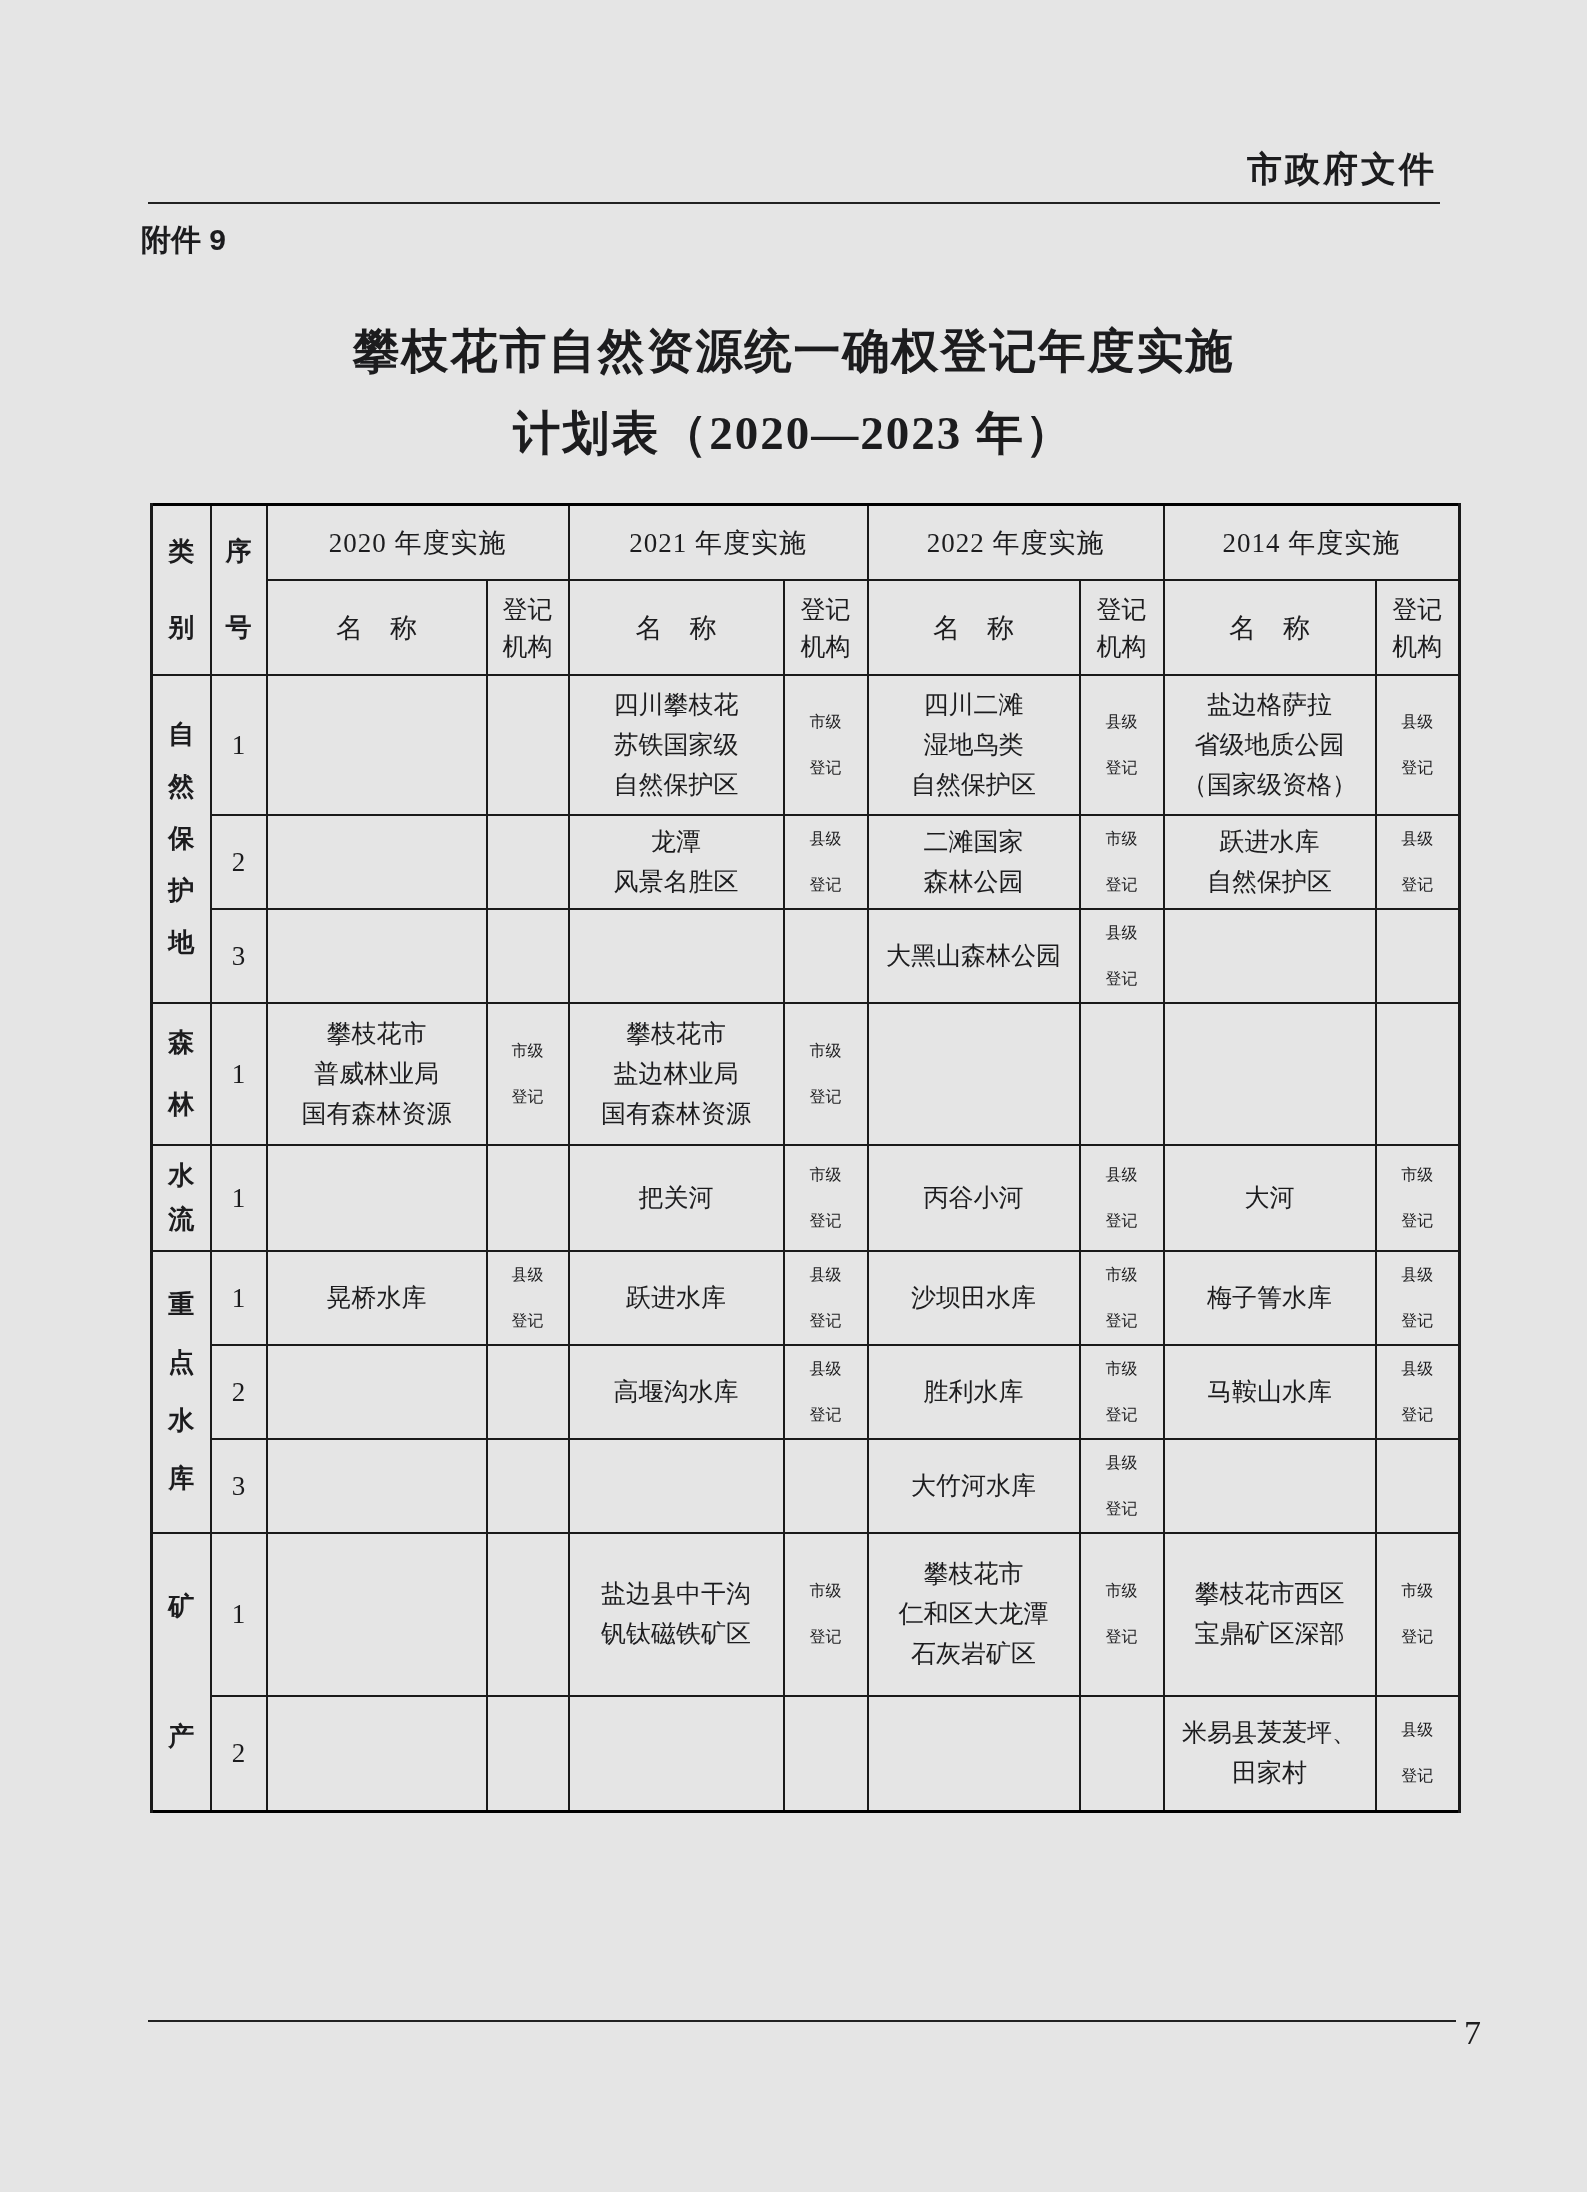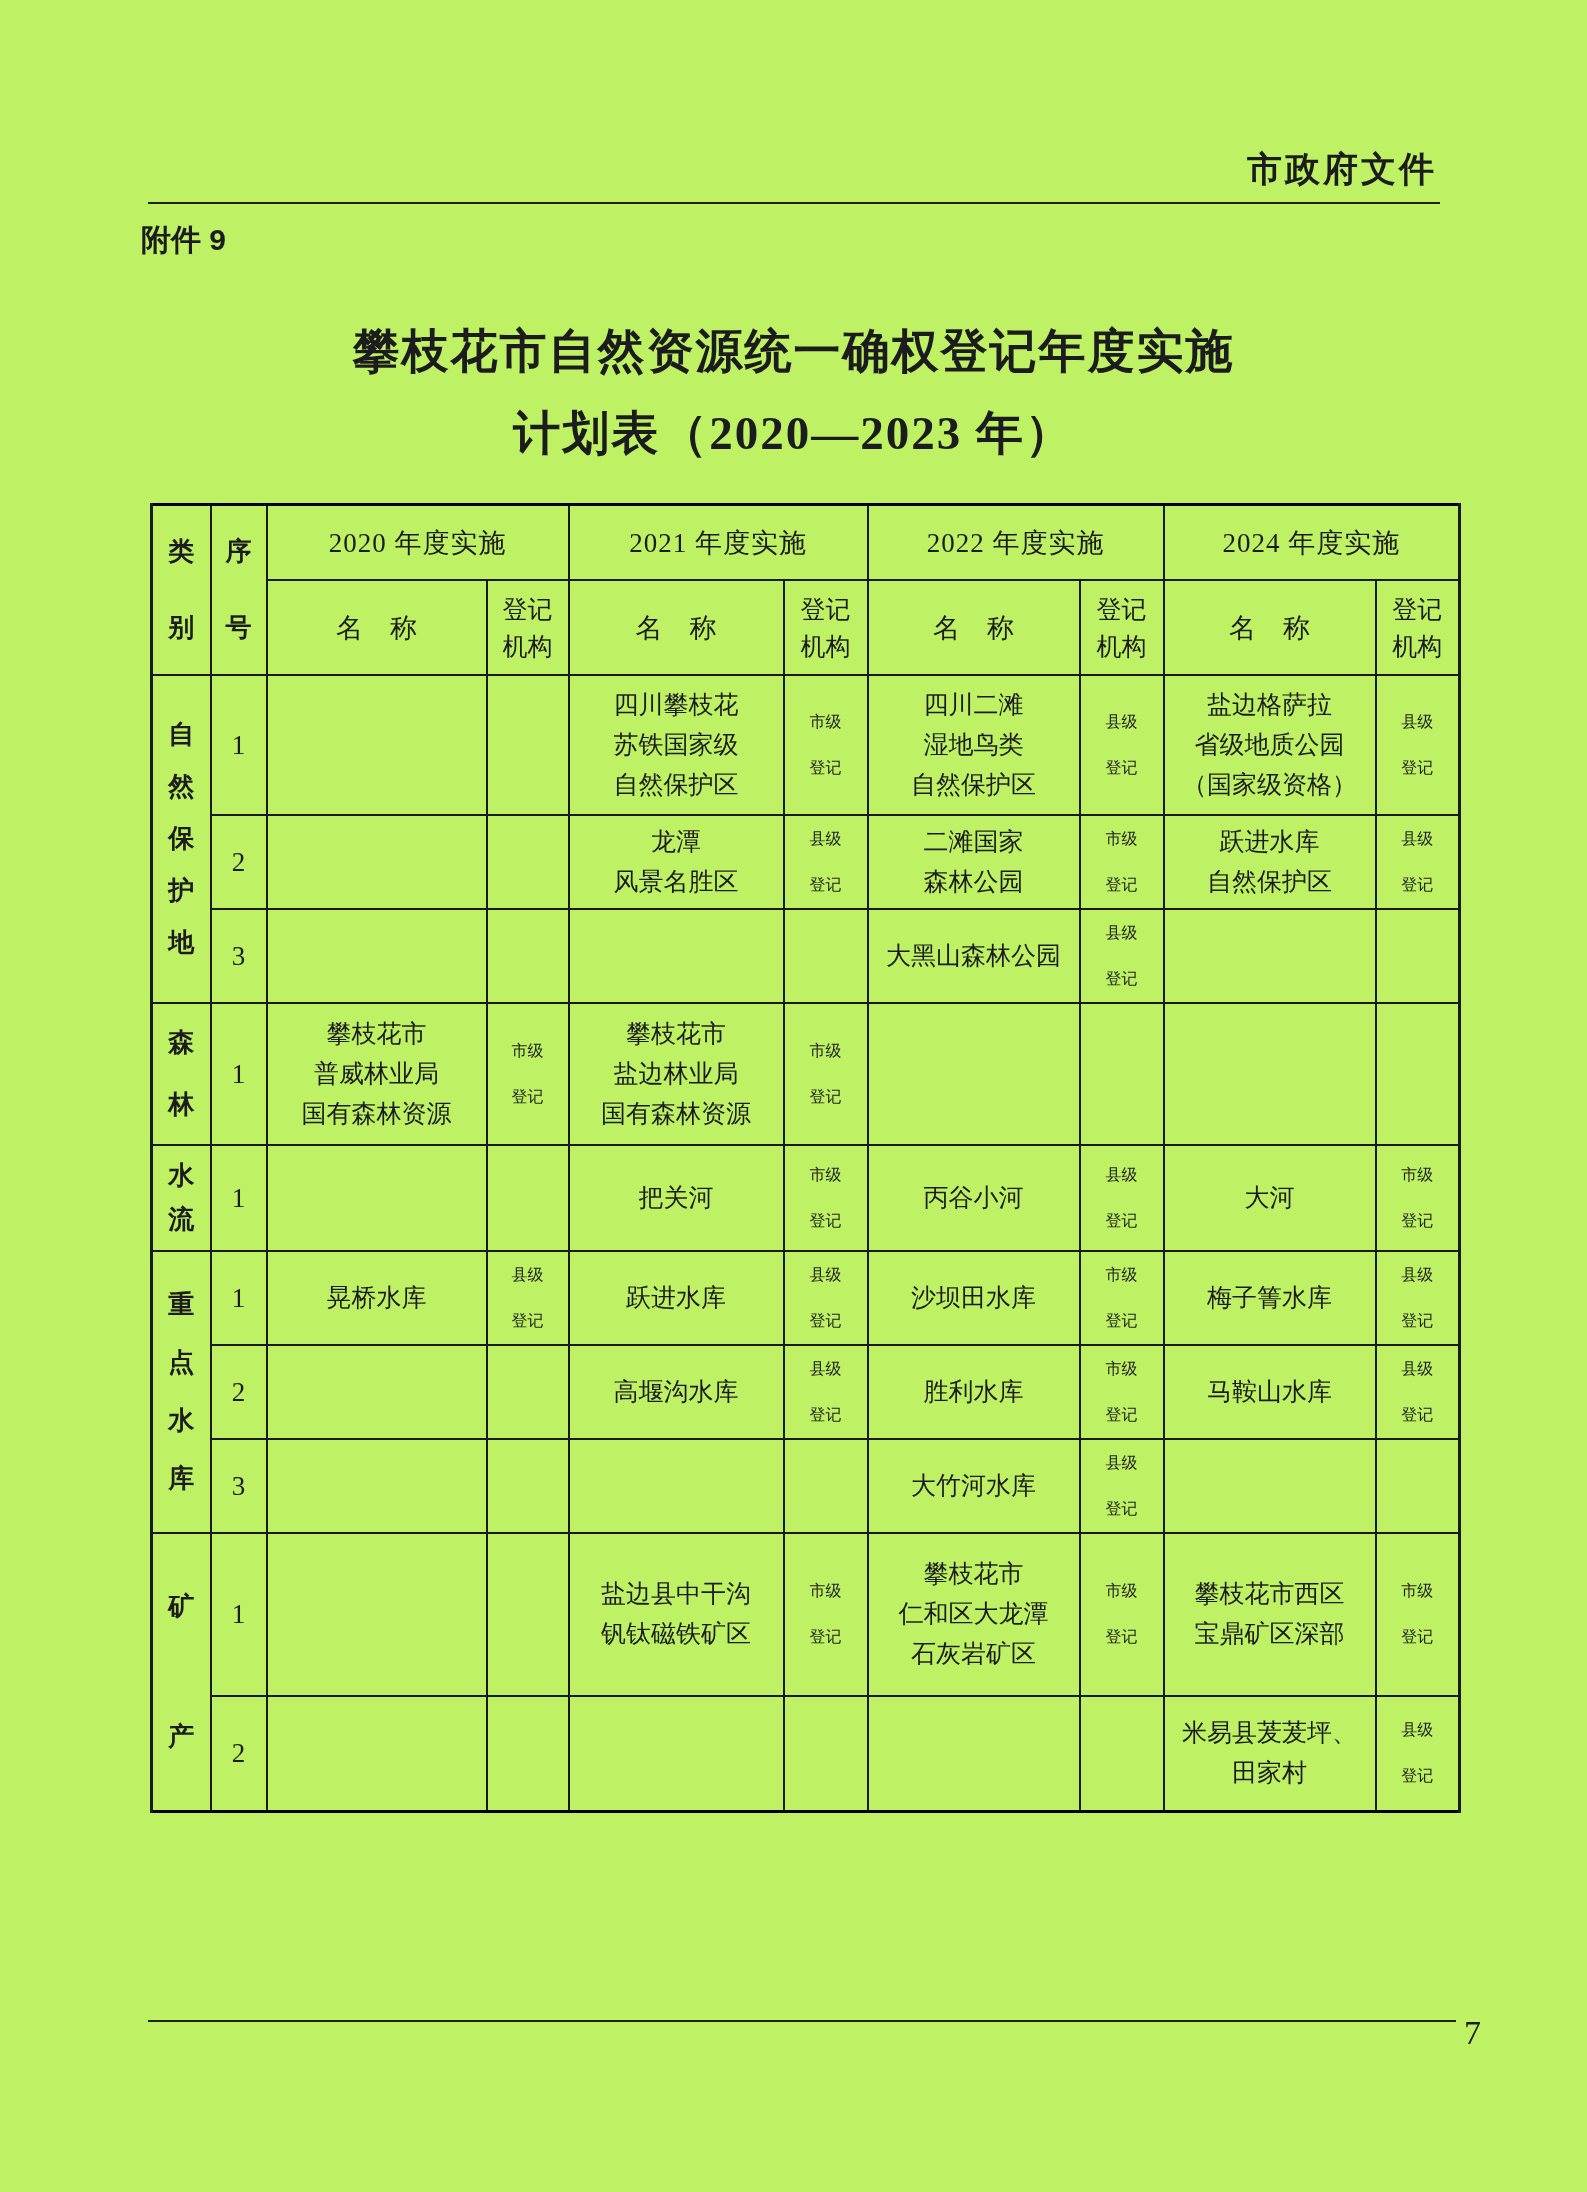--- a/index.html
+++ b/index.html
@@ -4,21 +4,21 @@
 <style>
   :root{
     --serif:"Liberation Serif","DejaVu Serif",serif;
     --sans:"Liberation Sans","DejaVu Sans",sans-serif;
     --ink:#1c1c1e;
   }
   html,body{margin:0;padding:0;background:#888;}
   .page{
     position:relative;
     width:1587px;height:2192px;
-    background:#bef264;
+    background:#e5e5e5;
     margin:0 auto;
     font-family:var(--serif);
     color:var(--ink);
     overflow:hidden;
   }
   
   .doc-type{
     position:absolute;top:146px;right:150px;
     font-family:var(--sans);font-weight:700;
     font-size:35px;letter-spacing:3px;
@@ -122,21 +122,21 @@
       <tr class="rh1">
         <th rowspan="2" class="outer-l">
             <div class="vert lh-cat">类别</div>
           </th>
         <th rowspan="2">
             <div class="vert lh-cat">序号</div>
           </th>
         <th colspan="2" class="year-h">2020 年度实施</th>
         <th colspan="2" class="year-h">2021 年度实施</th>
         <th colspan="2" class="year-h">2022 年度实施</th>
-        <th colspan="2" class="year-h outer-r">2024 年度实施</th>
+        <th colspan="2" class="year-h outer-r">2014 年度实施</th>
       </tr>
       <tr class="rh2">
         <th class="name-h">名　称</th>
         <th class="agency-h">登记
 机构</th>
         <th class="name-h">名　称</th>
         <th class="agency-h">登记
 机构</th>
         <th class="name-h">名　称</th>
         <th class="agency-h">登记

